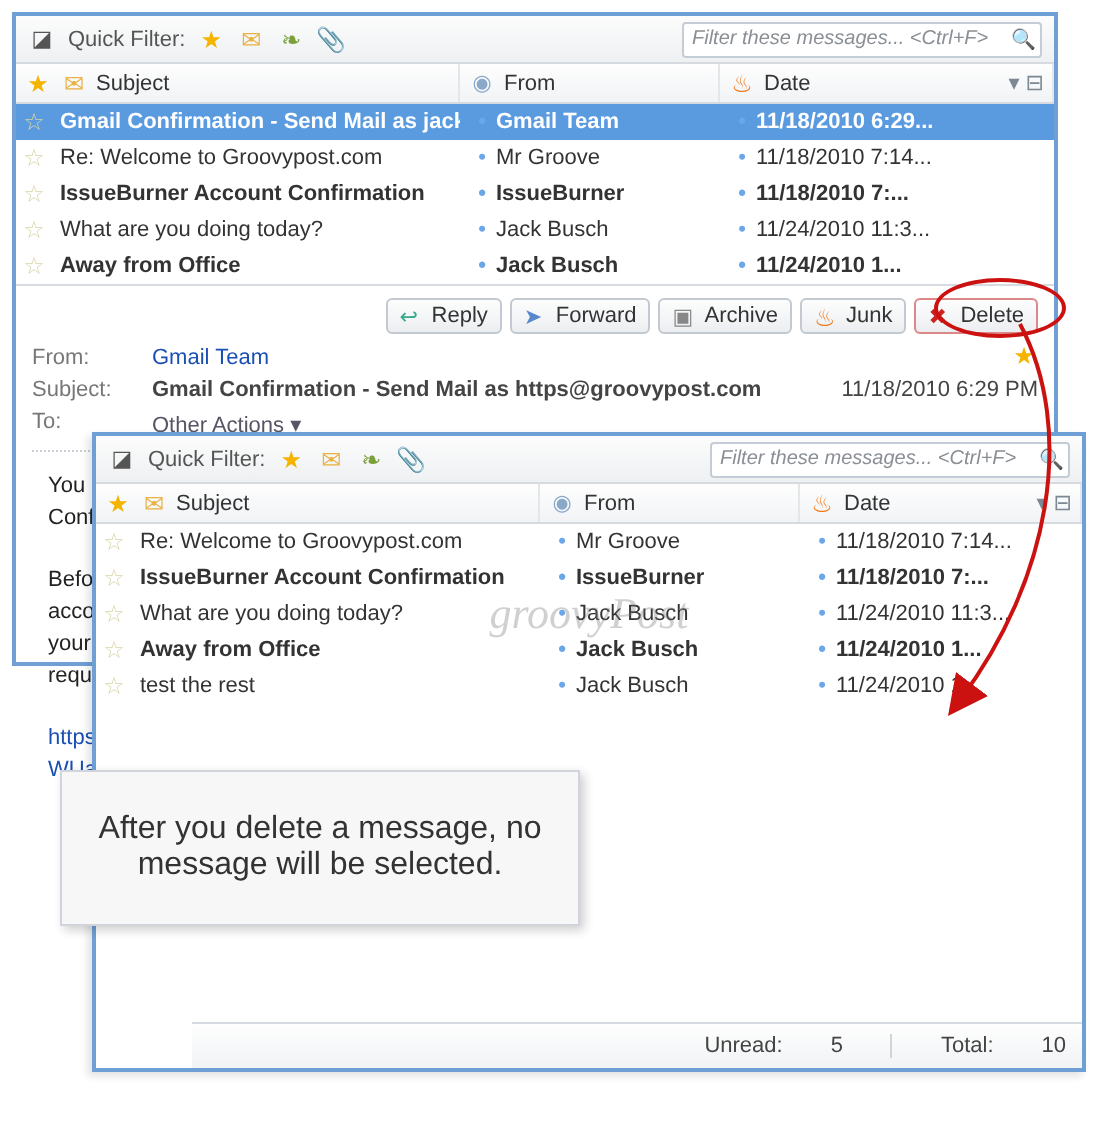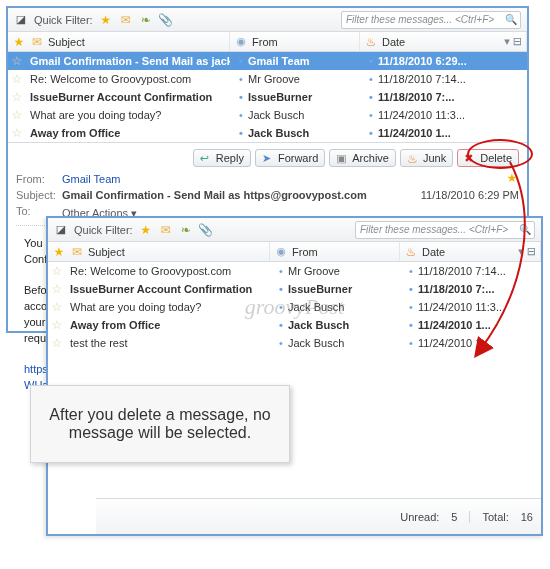--- a/index.html
+++ b/index.html
@@ -39,29 +39,29 @@
   .row .bullet { width: 14px; text-align: center; color: #6aa6e8; }
 
   .preview { border-top: 1px solid #d5dbe1; padding: 6px 8px 4px 8px; position: relative; }
   .btnbar { display: flex; gap: 4px; justify-content: flex-end; margin-bottom: 4px; }
   .btn { border: 1px solid #c3c9d0; background: linear-gradient(#fdfdfd,#ebeef1); border-radius: 3px; padding: 2px 6px; font-size: 11px; display: flex; align-items: center; gap: 4px; white-space: nowrap; }
   .btn svg, .btn .g { width: 12px; height: 12px; }
   .btn.delete { border-color: #d88; }
   .circle-delete { position: absolute; right: -6px; top: -4px; width: 66px; height: 30px; border: 2px solid #c11; border-radius: 50%; pointer-events: none; z-index: 9; }
 
   .meta { font-size: 11px; color: #444; line-height: 16px; display: flex; }
-  .meta .mlab { color: #777; width: 46px; }
+  .meta .mlab { color: #777; width: 60px; }
   .meta .rest { flex: 1; }
   .meta-right { text-align: left; color: #444; }
   .sep { border-top: 1px dotted #c9cfd5; margin: 4px 0; }
   .actions-right { text-align: right; color: #556; margin-top: 2px; }
   .body-text { font-family: Consolas, "Courier New", monospace; font-size: 11px; color: #222; padding: 6px 8px; line-height: 15px; white-space: pre-wrap; }
   .body-text a { color: #1a4fb4; }
 
-  .status { position: absolute; bottom: 0; left: 0; right: 0; height: 36px; border-top: 1px solid #d5dbe1; background: linear-gradient(#fefefe,#f1f3f5); display: flex; align-items: center; justify-content: flex-end; padding: 0 8px; gap: 12px; color: #444; margin-left: 48px; }
+  .status { position: absolute; bottom: 0; left: 0; right: 0; height: 23px; border-top: 1px solid #d5dbe1; background: linear-gradient(#fefefe,#f1f3f5); display: flex; align-items: center; justify-content: flex-end; padding: 0 8px; gap: 24px; color: #444; margin-left: 48px; }
   .status .sep-v { border-left: 1px solid #cfd5db; height: 12px; }
 
   .callout { position: absolute; left: 30px; top: 385px; width: 260px; background: #f7f7f7; border: 1px solid #cfd5db; box-shadow: 2px 2px 5px rgba(0,0,0,.2); padding: 20px 16px; text-align: center; color: #333; font-size: 16px; z-index: 20; }
 
   .arrow { position: absolute; left: 470px; top: 160px; z-index: 30; pointer-events: none; }
 
   .watermark { position: absolute; left: 50%; top: 50%; transform: translate(-50%,-50%); font-family: Liberation Serif, serif; font-style: italic; font-size: 22px; color: rgba(120,120,120,.35); pointer-events: none; white-space: nowrap; }
 
   .icons-set { display: flex; gap: 6px; align-items: center; }
 </style>
@@ -251,21 +251,21 @@
         <span class="c from"><span class="bullet">•</span>Jack Busch</span>
         <span class="c date"><span class="bullet">•</span>11/24/2010 1...</span>
       </div>
     </div>
 
   <div class="status">
     <span>Unread:</span>
     <span>5</span>
     <span class="sep-v"></span>
     <span>Total:</span>
-    <span>16</span>
+    <span>10</span>
   </div>
 </div>
 
 <div class="callout">
   <span>After you delete a message, no message will be selected.</span>
 </div>
 
 <svg class="arrow" width="70" height="210">
   <defs>
       <marker id="ah" markerWidth="10" markerHeight="10" refX="5" refY="5" orient="auto">

